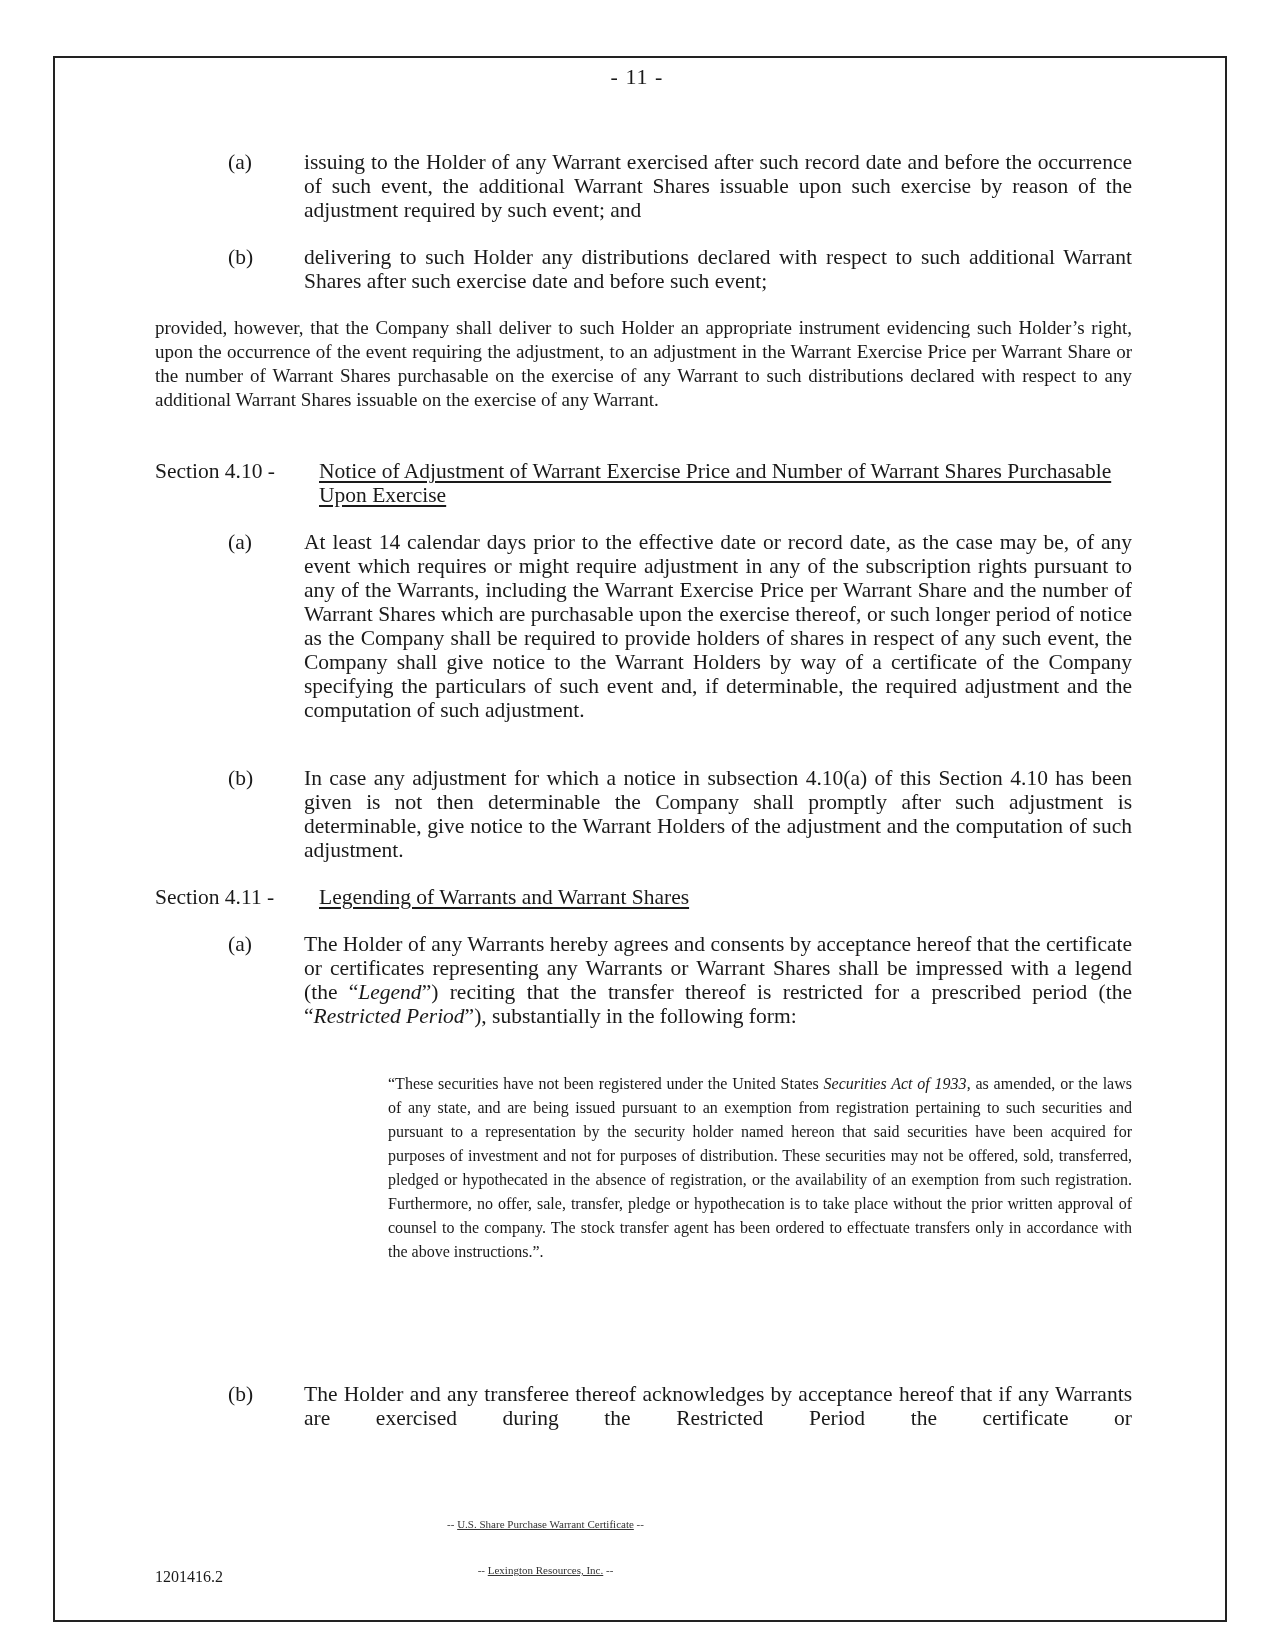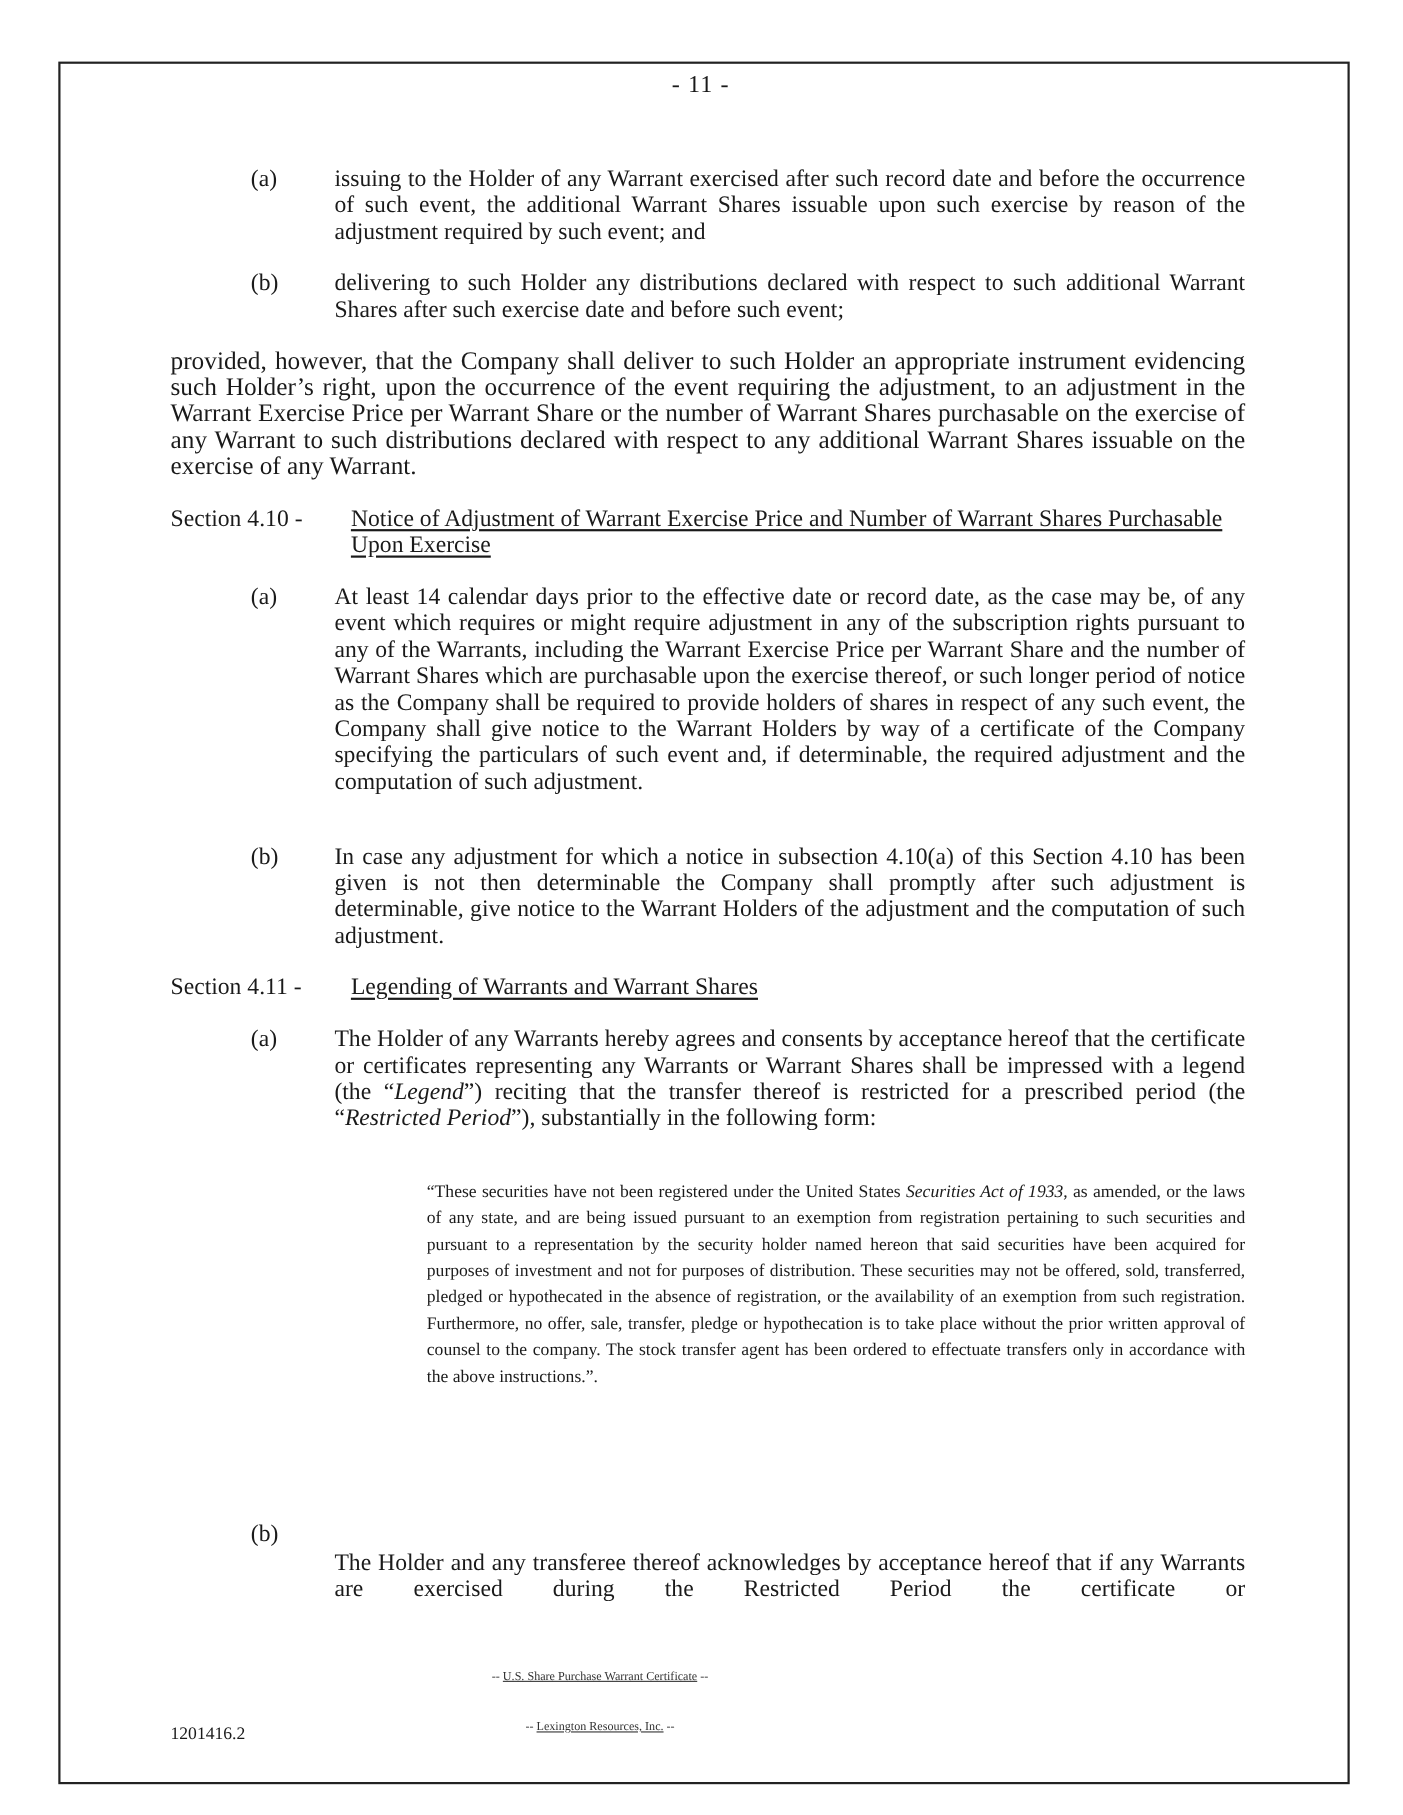--- a/index.html
+++ b/index.html
@@ -12,21 +12,21 @@
     position: absolute; left: 53px; top: 56px; width: 1174px; height: 1566px;
     border: 2px solid #222; box-sizing: border-box;
   }
   .page-number {
     position: absolute; top: 64px; left: 0; width: 1274px; text-align: center;
     font-size: 22px; letter-spacing: 1px;
   }
   .item { position: absolute; left: 0; width: 1132px; }
   .item .label { position: absolute; left: 228px; font-size: 21.5px; line-height: 24px; }
   .item .text { position: absolute; left: 304px; width: 828px; font-size: 21.5px; line-height: 24px; text-align: justify; }
-  .para { position: absolute; left: 155px; width: 977px; font-size: 23px; line-height: 24px; text-align: justify; }
+  .para { position: absolute; left: 155px; width: 977px; font-size: 19px; line-height: 24px; text-align: justify; }
   .section { position: absolute; left: 155px; width: 977px; font-size: 21.5px; line-height: 24px; }
   .section .num { position: absolute; left: 0; white-space: nowrap; }
   .section .title { position: absolute; left: 146px; width: 831px; text-decoration: underline; text-underline-offset: 3px; margin-left: 18px; }
   .quote { position: absolute; left: 388px; width: 744px; font-size: 16px; line-height: 24px; text-align: justify; }
   i { font-style: italic; }
   .footer-line {
     position: absolute; left: 0; width: 1091px; text-align: center;
     font-size: 11px; color: #333;
   }
   .footer-line .u { text-decoration: underline; }
@@ -71,21 +71,21 @@
 
 <div class="item" style="top:932px;">
   <span class="label">(a)</span>
   <div class="text"><span>The Holder of any Warrants hereby agrees and consents by acceptance hereof that the certificate or certificates representing any Warrants or Warrant Shares shall be impressed with a legend (the “</span><i>Legend</i><span>”) reciting that the transfer thereof is restricted for a prescribed period (the “</span><i>Restricted Period</i><span>”), substantially in the following form:</span></div>
 </div>
 
 <div class="quote" style="top:1072px;"><span>“These securities have not been registered under the United States </span><i>Securities Act of 1933</i><span>, as amended, or the laws of any state, and are being issued pursuant to an exemption from registration pertaining to such securities and pursuant to a representation by the security holder named hereon that said securities have been acquired for purposes of investment and not for purposes of distribution.  These securities may not be offered, sold, transferred, pledged or hypothecated in the absence of registration, or the availability of an exemption from such registration.  Furthermore, no offer, sale, transfer, pledge or hypothecation is to take place without the prior written approval of counsel to the company.  The stock transfer agent has been ordered to effectuate transfers only in accordance with the above instructions.”.</span></div>
 
 <div class="item" style="top:1382px;">
   <span class="label">(b)</span>
-  <div class="text" style="text-align-last: justify; margin-top: 26px;">The Holder and any transferee thereof acknowledges by acceptance hereof that if any Warrants are exercised during the Restricted Period the certificate or</div>
+  <div class="text" style="text-align-last: justify;">The Holder and any transferee thereof acknowledges by acceptance hereof that if any Warrants are exercised during the Restricted Period the certificate or</div>
 </div>
 
 <div class="footer-line" style="top:1518px;">
   <span>-- </span><span class="u">U.S. Share Purchase Warrant Certificate</span><span> --</span>
 </div>
 <div class="footer-line" style="top:1564px;">
   <span>-- </span><span class="u">Lexington Resources, Inc.</span><span> --</span>
 </div>
 <div class="doc-id">1201416.2</div>
 

